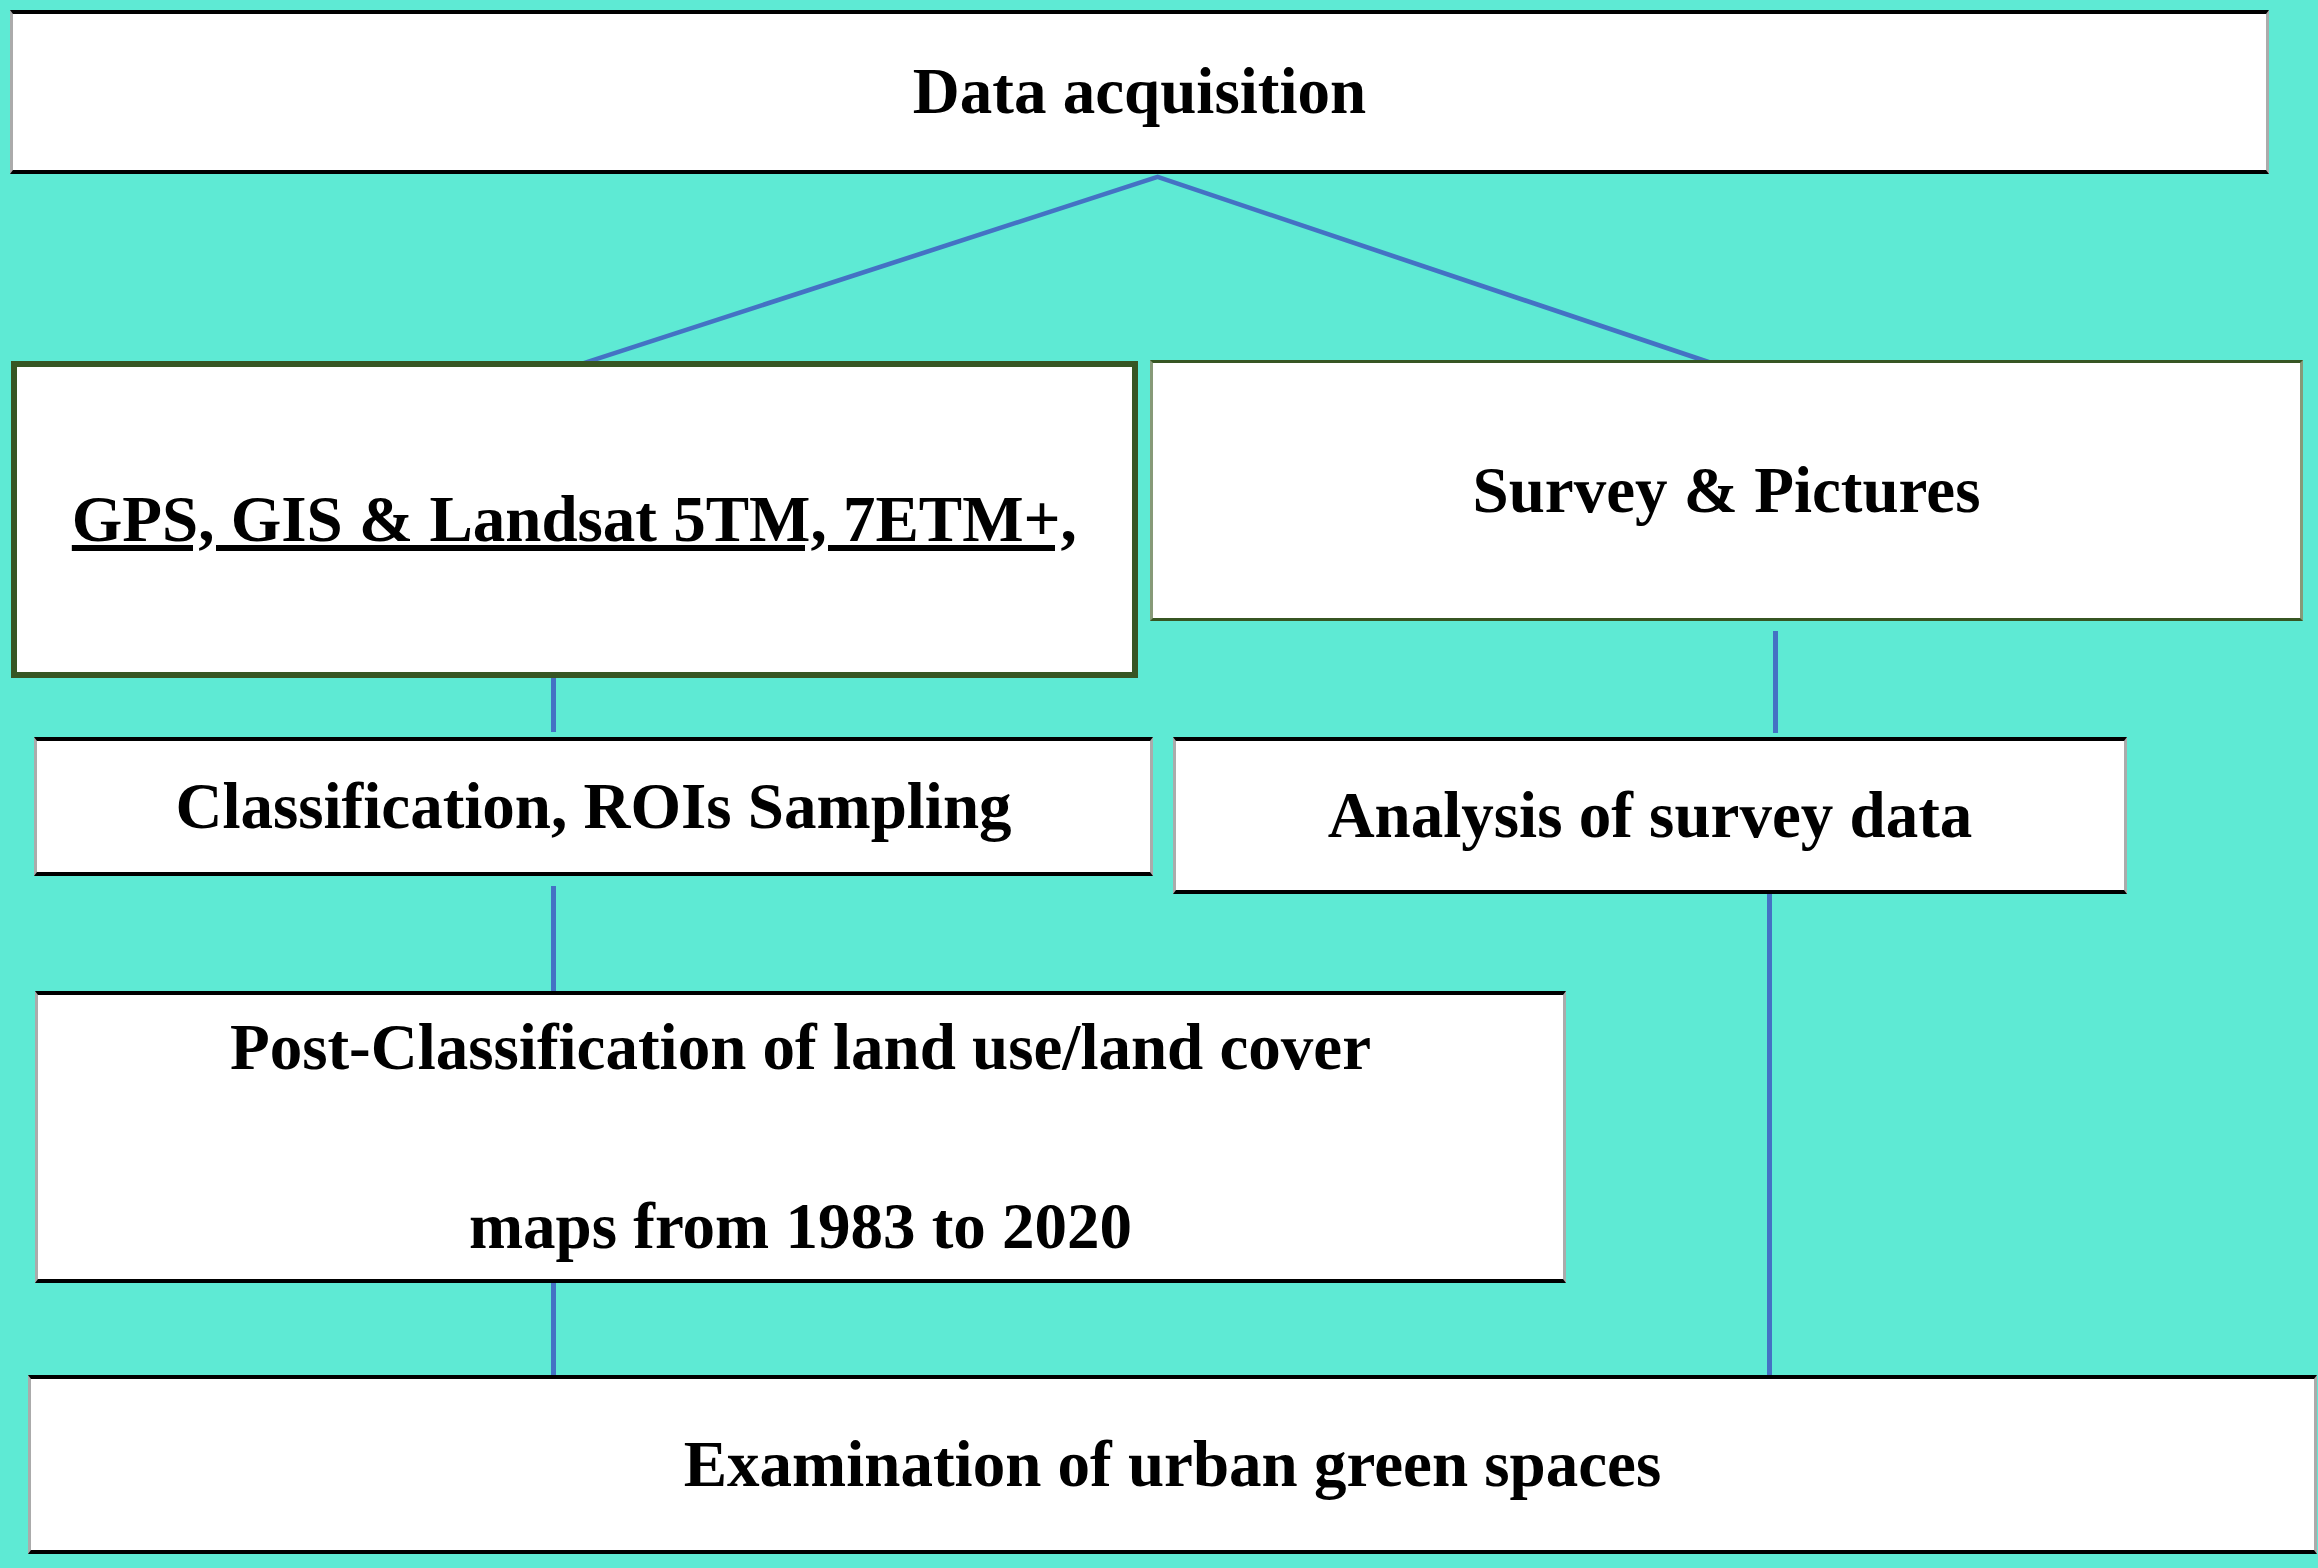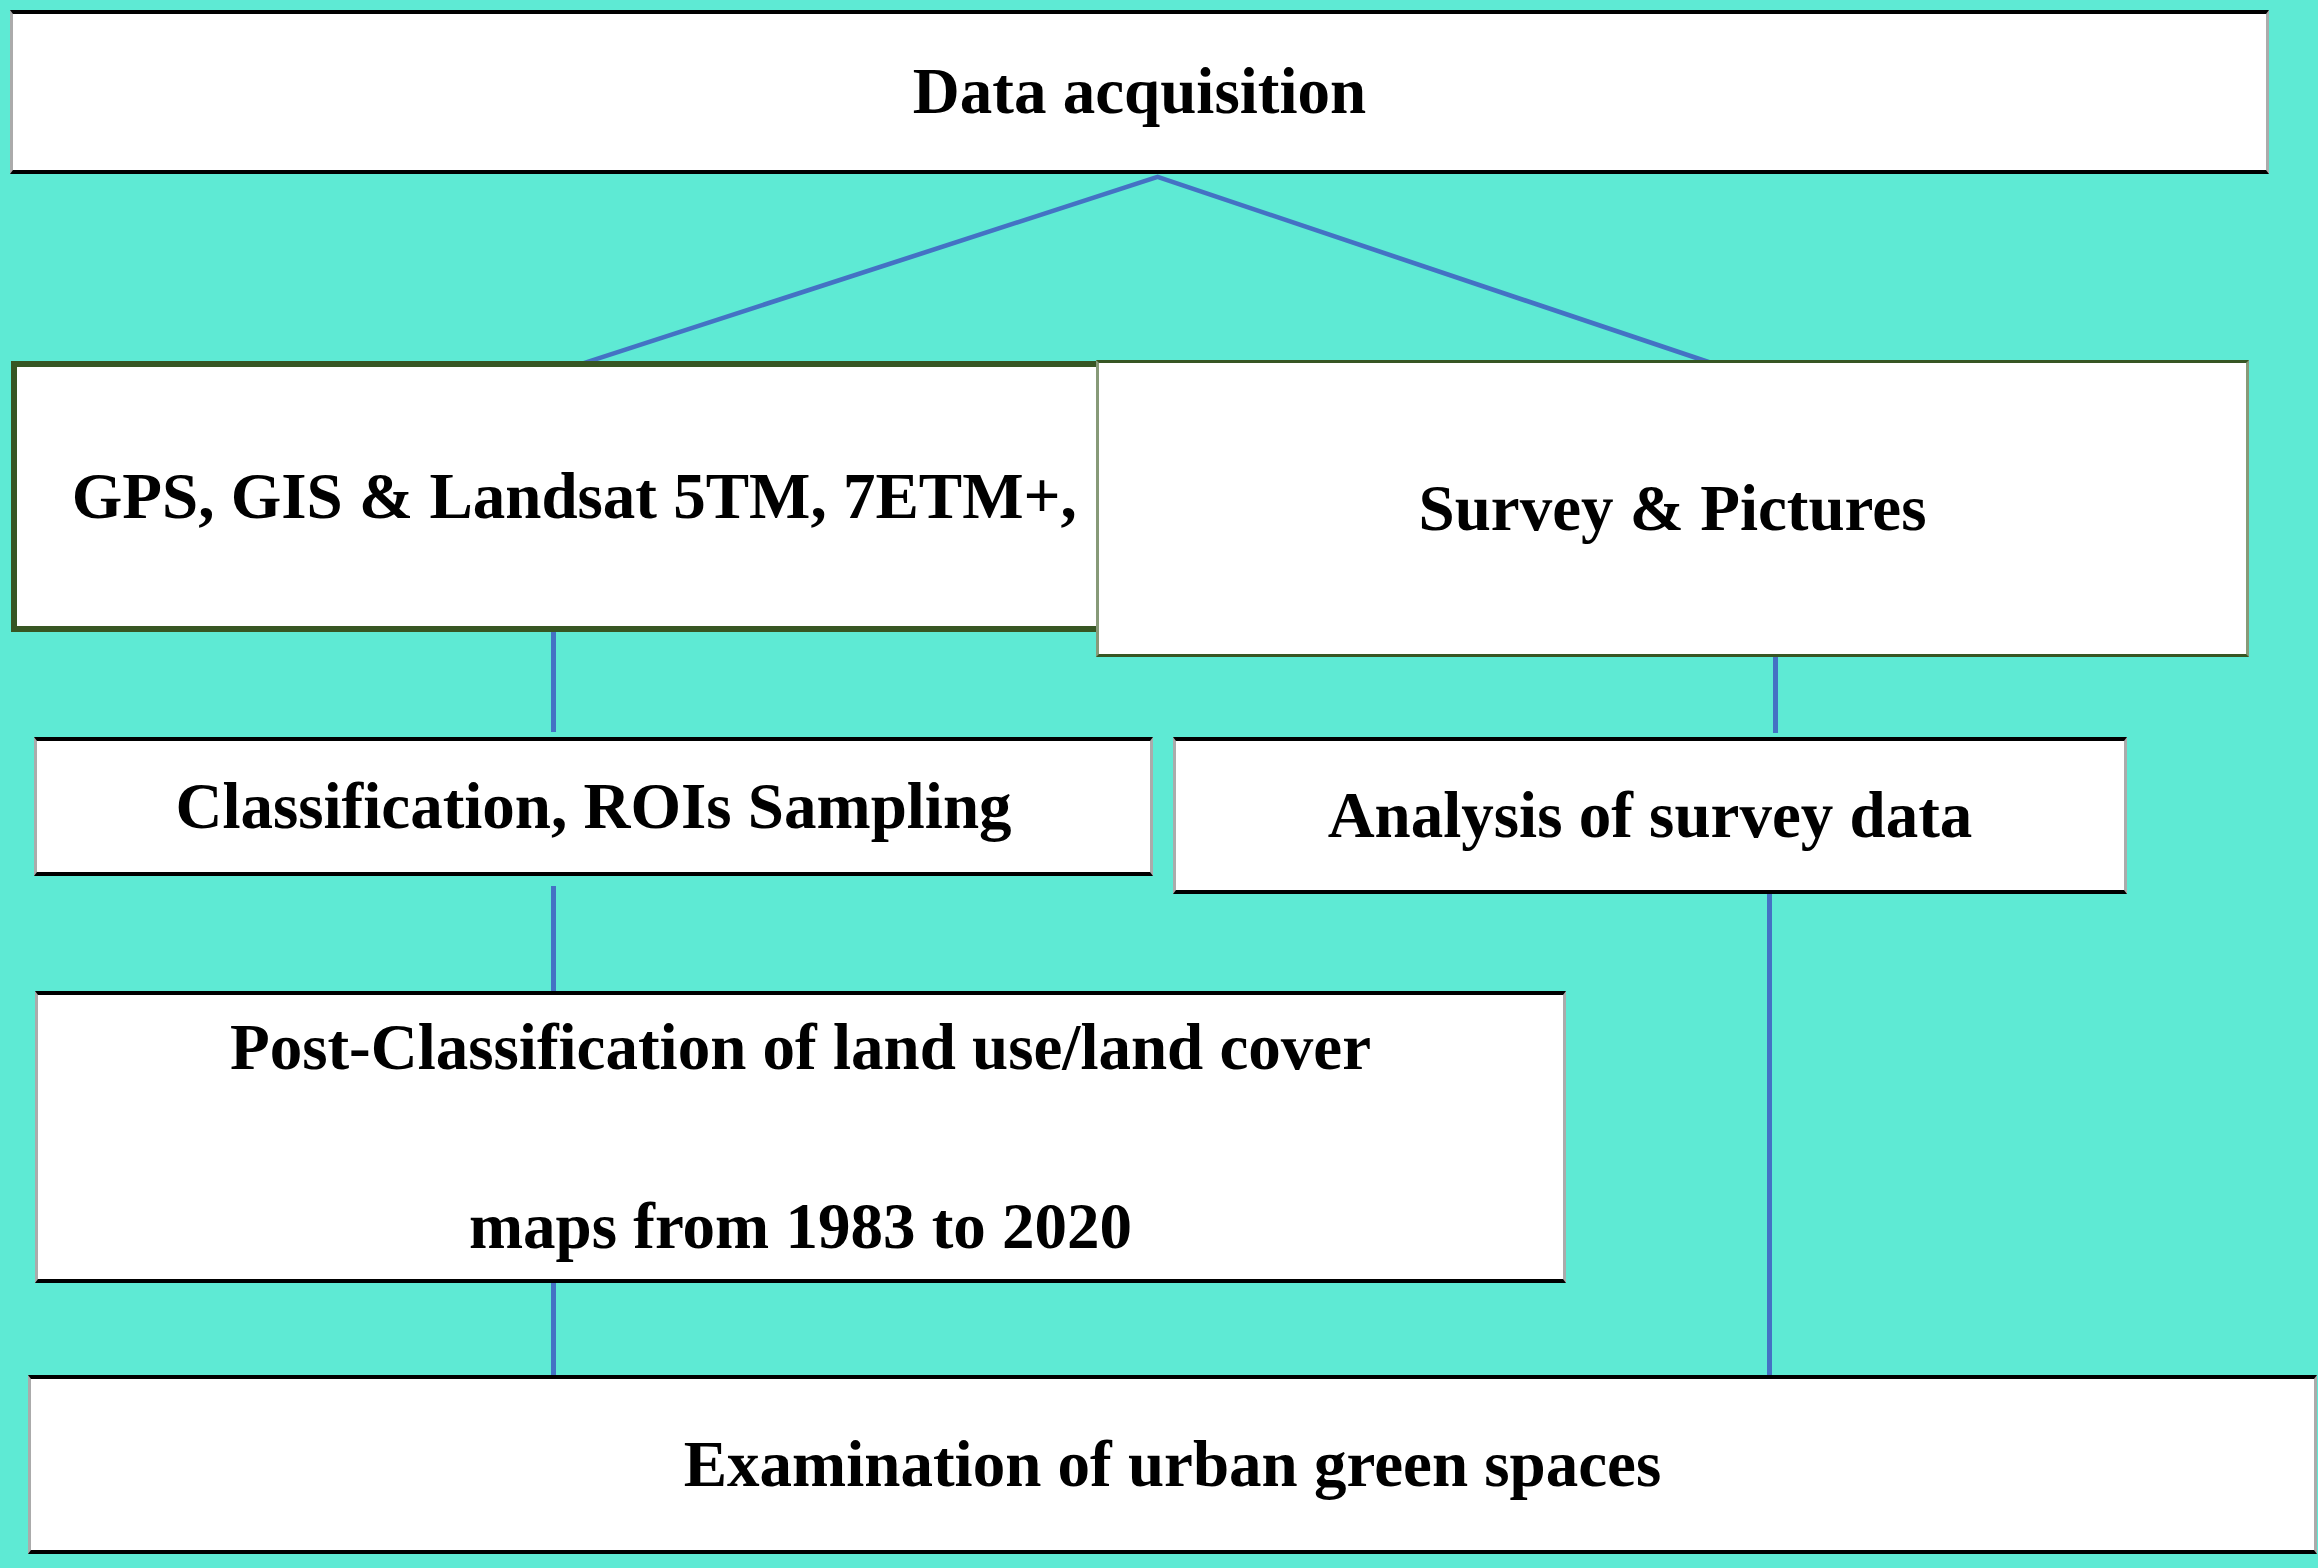--- a/index.html
+++ b/index.html
@@ -65,25 +65,25 @@
   <div class="vline" style="left:551px;top:632px;height:100px;"></div>
   <div class="vline" style="left:1773px;top:631px;height:102px;"></div>
   <div class="vline" style="left:551px;top:886px;height:105px;"></div>
   <div class="vline" style="left:1767px;top:894px;height:492px;"></div>
   <div class="vline" style="left:551px;top:1283px;height:92px;"></div>
 
   <div class="node box-black" style="left:10px;top:10px;width:2259px;height:164px;">
     <span class="line">Data acquisition</span>
   </div>
 
-  <div class="node box-green-thick two-line" style="left:10.8px;top:361px;width:1127px;height:271px;">
+  <div class="node box-green-thick two-line" style="left:10.8px;top:361px;width:1127px;height:317px;text-decoration:underline;">
     <span class="line">GPS, GIS &amp; Landsat 5TM, 7ETM+,</span>
   </div>
 
-  <div class="node box-green-thin" style="left:1096px;top:360px;width:1153px;height:297px;">
+  <div class="node box-green-thin" style="left:1150px;top:360px;width:1153px;height:261px;">
     <span class="line">Survey &amp; Pictures</span>
   </div>
 
   <div class="node box-black" style="left:34px;top:737px;width:1119px;height:139px;">
     <span class="line">Classification, ROIs Sampling</span>
   </div>
 
   <div class="node box-black" style="left:1173px;top:737px;width:954px;height:157px;">
     <span class="line">Analysis of survey data</span>
   </div>

